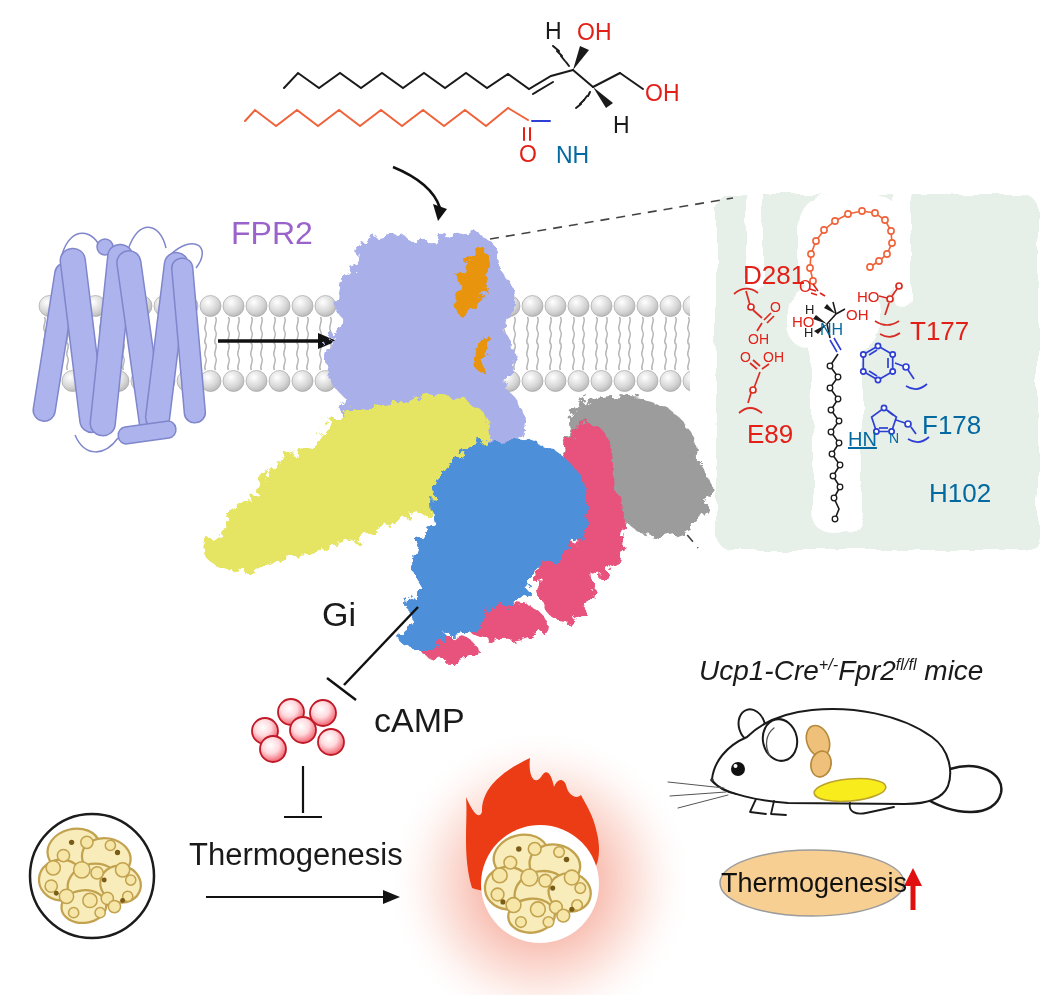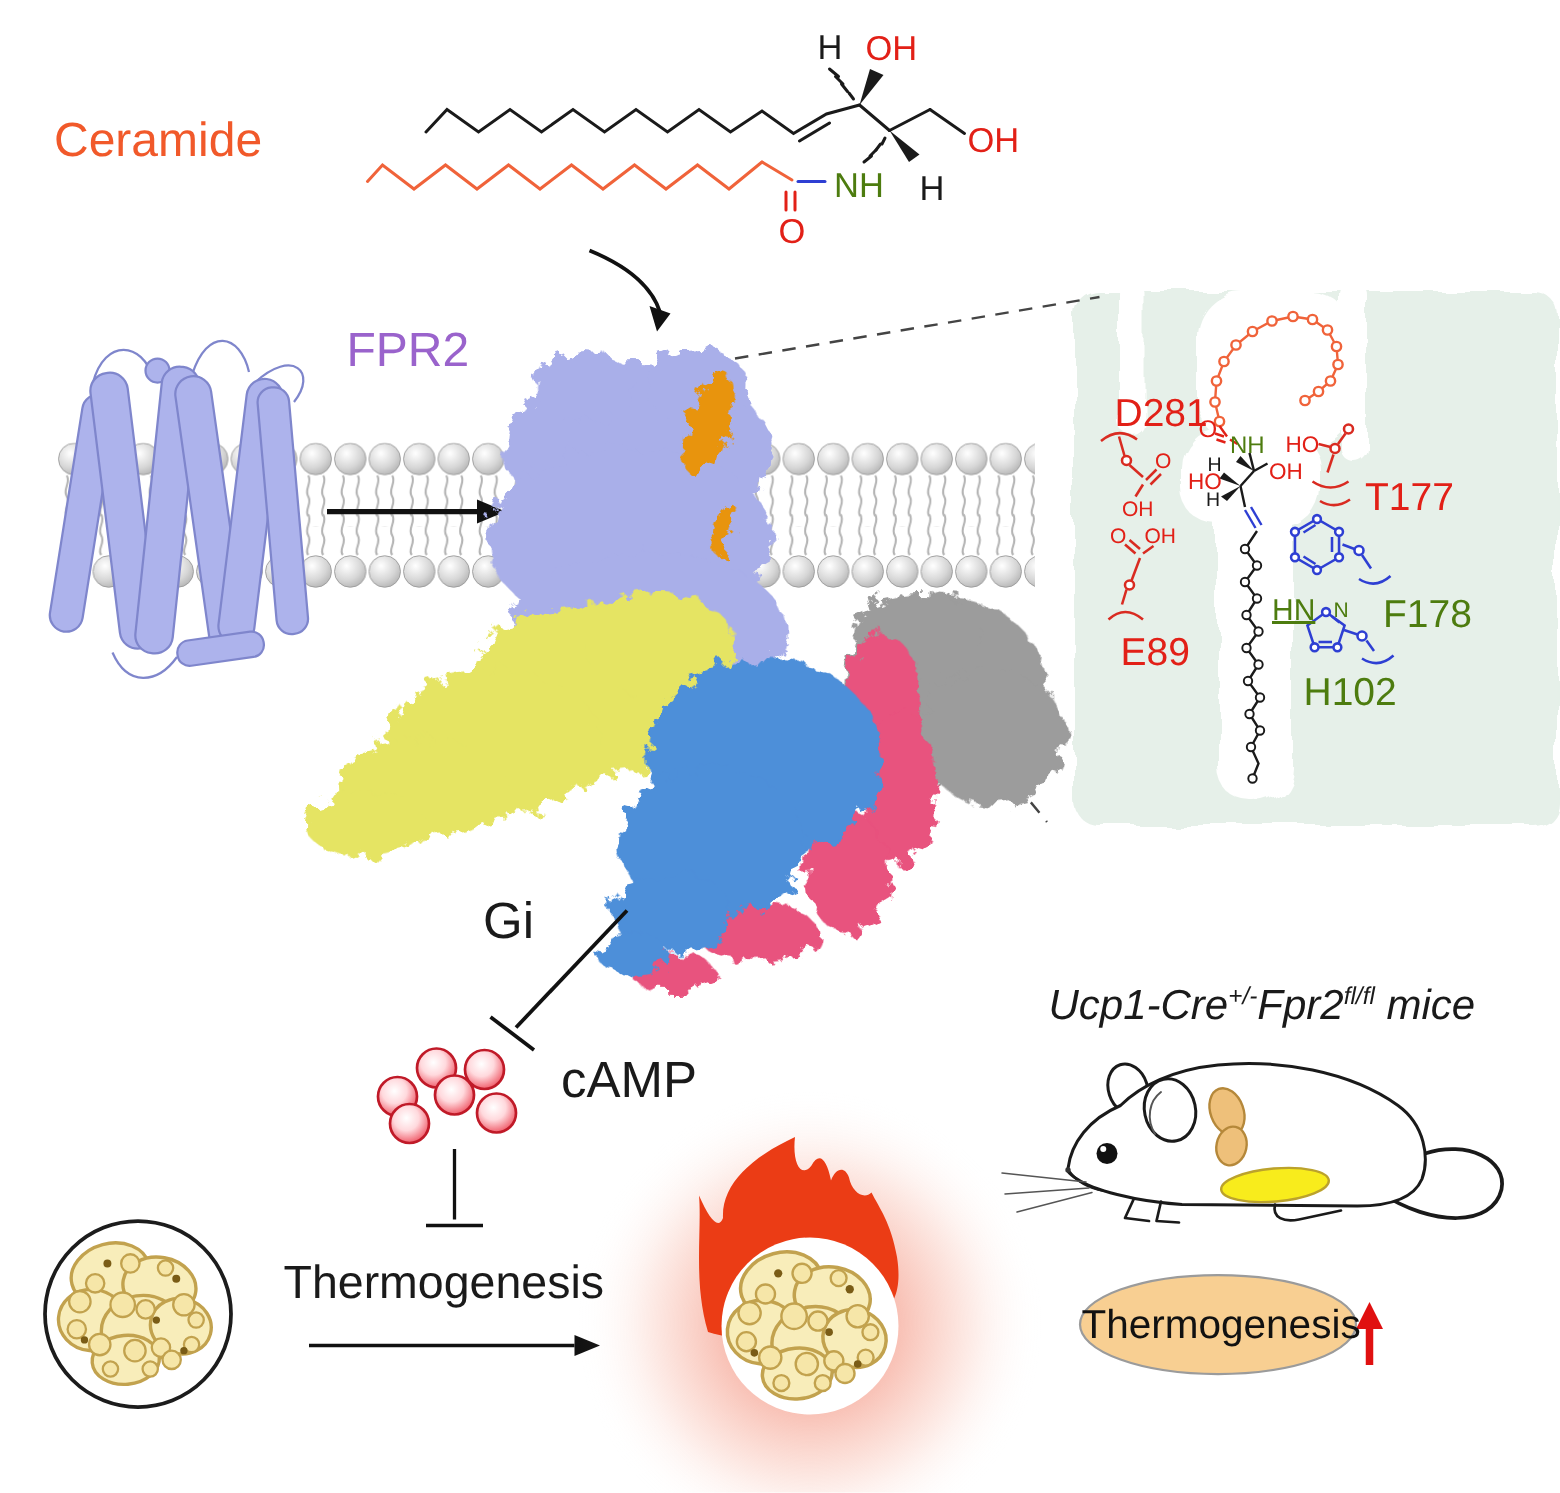--- a/index.html
+++ b/index.html
@@ -1,20 +1,20 @@
 <!DOCTYPE html>
 <html><head>
 <meta charset="utf-8">
 <style>
   html,body{margin:0;padding:0;background:#fff;}
   #canvas{position:relative;width:1040px;height:995px;background:#fff;overflow:hidden;
           font-family:"Liberation Sans",sans-serif;}
   svg{position:absolute;left:0;top:0;}
   .t{position:absolute;line-height:1;white-space:nowrap;font-family:"Liberation Sans",sans-serif;}
-  .red{color:#e22017;} .blue{color:#4d7c0f;} .blk{color:#1a1a1a;}
+  .red{color:#e22017;} .blue{color:#0369a1;margin-top:32px;} .blk{color:#1a1a1a;}
   .pocket-lbl{font-size:26px;}
   .atom{font-size:15px;}
   .atom-sm{font-size:13px;}
   .mice{font-size:28px;font-style:italic;color:#1a1a1a;}
   .mice sup{font-size:58%;}
   .oval-text{font-size:27px;color:#111;text-align:center;width:182px;}
 </style>
 </head>
 <body>
 
@@ -385,39 +385,38 @@
 
   <g>
     <ellipse cx="812" cy="883" rx="92" ry="33" fill="#f8cf92" stroke="#9b9b9b" stroke-width="1.5"></ellipse>
     <g>
       <line x1="913" y1="910" x2="913" y2="884" stroke="#e01010" stroke-width="5"></line>
       <polygon points="913,868 904,886 922,886" fill="#e01010"></polygon>
     </g>
   </g>
 </svg>
 
-<div class="t" style="left:36px;top:77px;font-size:32px;color:#f1592a;">Ceramide</div>
 <div class="t" style="left:231px;top:217px;font-size:32px;color:#9a63cc;">FPR2</div>
 
 <div class="t blk" style="left:545px;top:20px;font-size:23px;">H</div>
 <div class="t red" style="left:577px;top:21px;font-size:23px;">OH</div>
 <div class="t red" style="left:645px;top:82px;font-size:23px;">OH</div>
 <div class="t blue" style="left:556px;top:112px;font-size:23px;">NH</div>
 <div class="t blk" style="left:613px;top:114px;font-size:23px;">H</div>
 <div class="t red" style="left:519px;top:143px;font-size:23px;">O</div>
 
 <div class="t blk" style="left:322px;top:597px;font-size:34px;">Gi</div>
 <div class="t blk" style="left:374px;top:703px;font-size:34px;">cAMP</div>
 <div class="t blk" style="left:189px;top:839px;font-size:31px;">Thermogenesis</div>
 
 <div class="t red pocket-lbl" style="left:743px;top:262px;">D281</div>
 <div class="t red pocket-lbl" style="left:910px;top:318px;">T177</div>
-<div class="t blue pocket-lbl" style="left:922px;top:396px;">F178</div>
+<div class="t blue pocket-lbl" style="left:922px;top:380px;">F178</div>
 <div class="t red pocket-lbl" style="left:727px;top:421px;margin-left:20px;">E89</div>
-<div class="t blue pocket-lbl" style="left:869px;top:448px;">H102</div>
+<div class="t blue pocket-lbl" style="left:929px;top:448px;">H102</div>
 
 <div class="t red atom" style="left:799px;top:279px;font-size:16px;">O</div>
 <div class="t blue atom" style="left:820px;top:290px;font-size:16px;">NH</div>
 <div class="t blk atom-sm" style="left:805px;top:303px;">H</div>
 <div class="t red atom" style="left:792px;top:314px;">HO</div>
 <div class="t red atom" style="left:846px;top:307px;">OH</div>
 <div class="t blk atom-sm" style="left:804px;top:326px;">H</div>
 <div class="t red atom-sm" style="left:770px;top:300px;font-size:14px;">O</div>
 <div class="t red atom-sm" style="left:748px;top:332px;font-size:14px;">OH</div>
 <div class="t red atom-sm" style="left:740px;top:350px;font-size:14px;">O</div>

